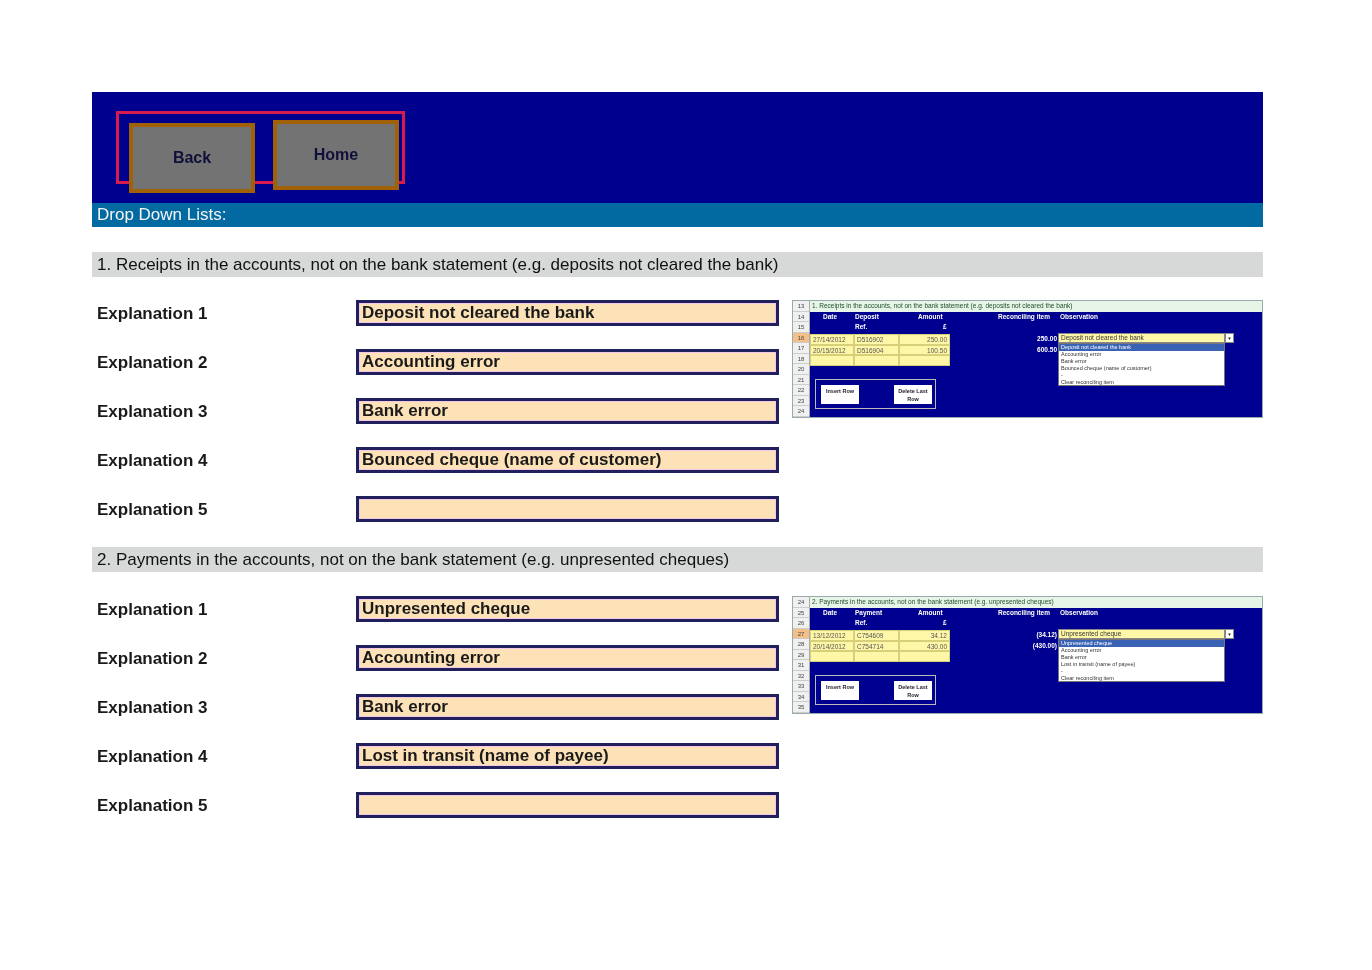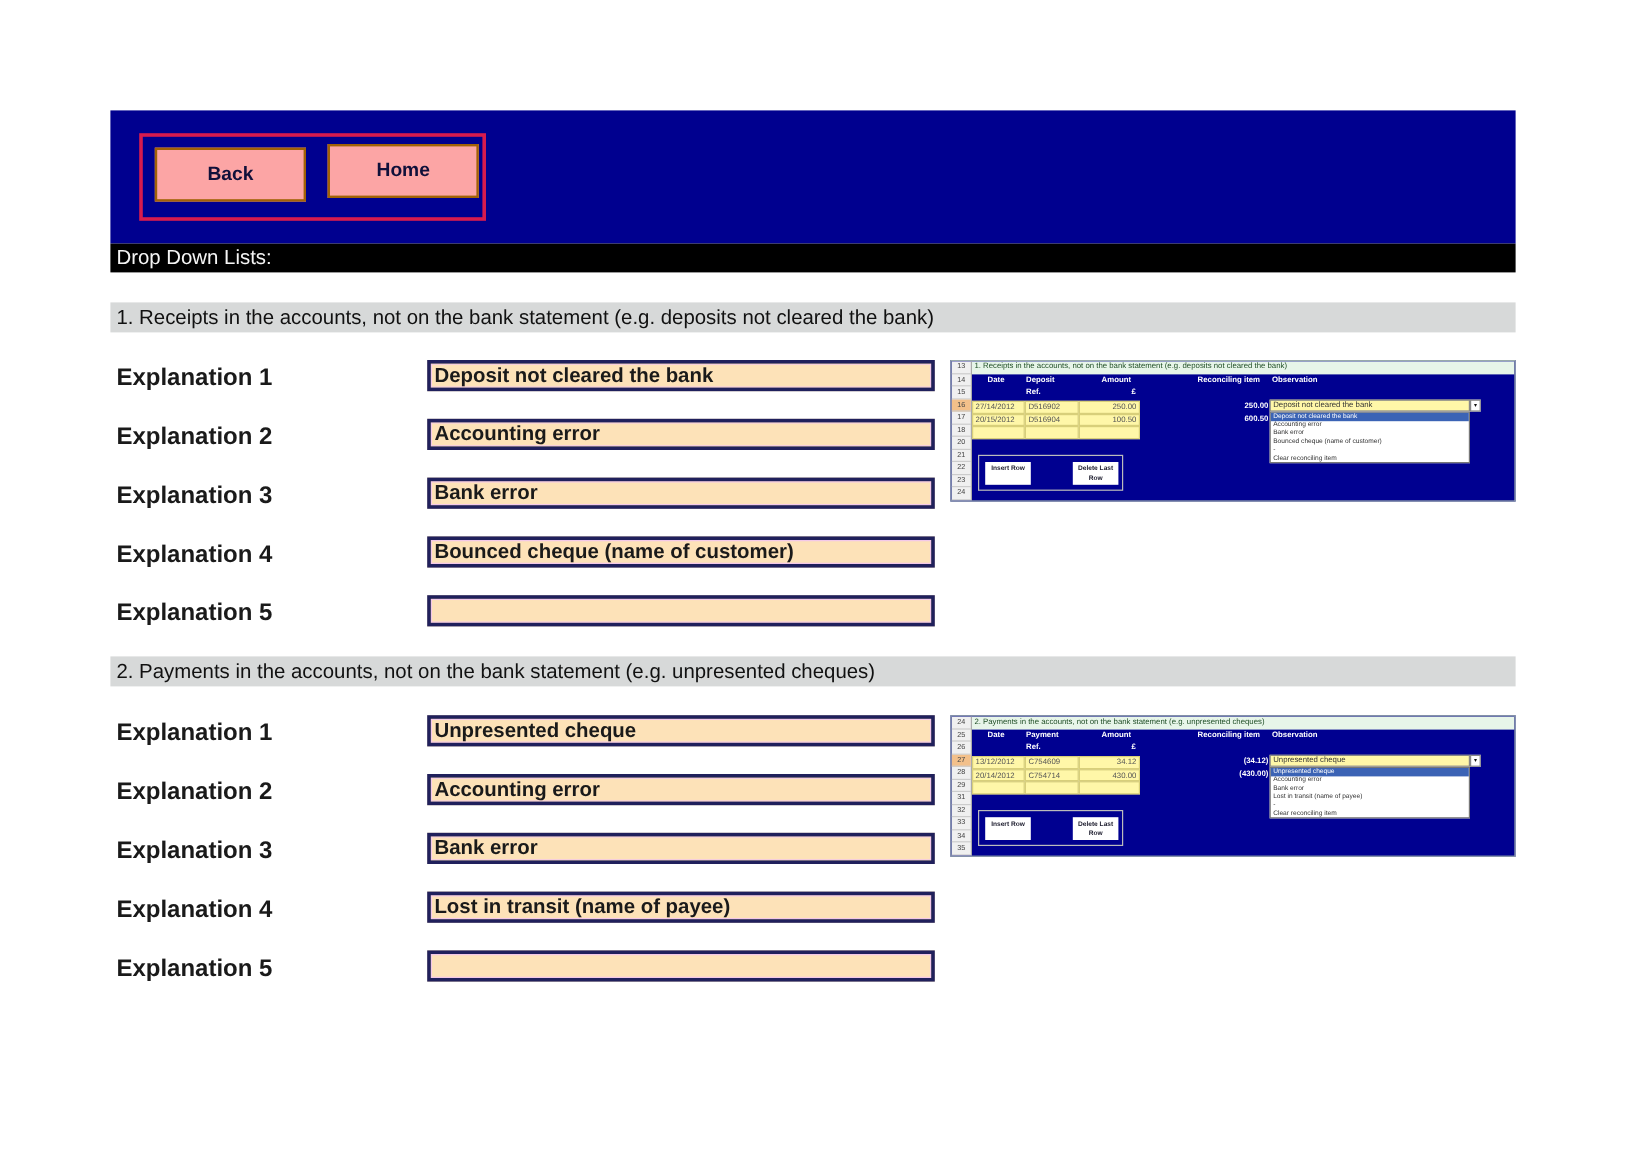--- a/index.html
+++ b/index.html
@@ -1,33 +1,33 @@
 <!DOCTYPE html>
 <html><head>
 <meta charset="utf-8">
 <style>
   * { box-sizing: border-box; margin: 0; padding: 0; }
   html, body { width: 1372px; height: 970px; background: #ffffff; overflow: hidden; }
   body { font-family: "Liberation Sans", "DejaVu Sans", sans-serif; color: #111; position: relative; }
 
   .header { position: absolute; left: 92px; top: 92px; width: 1171px; height: 111px; background: #00008f; }
   .nav-frame { position: absolute; left: 24px; top: 19px; width: 289px; height: 73px; border: 3px solid #d81b4e; }
-  .nav-btn { position: absolute; top: 8px; width: 126px; height: 45px; background: #fca5a5; border: 2px solid #a16207;
+  .nav-btn { position: absolute; top: 8px; width: 126px; height: 70px; background: #737373; border: 4px solid #a16207;
              font-weight: bold; font-size: 16px; color: #10103a; display: flex; align-items: center; justify-content: center; cursor: pointer; }
   .nav-btn.back { left: 10px; top: 9px; }
   .nav-btn.home { left: 154px; top: 6px; }
   .hint { position: absolute; left: 689px; top: 20px; color: #f2f2f2; font-size: 14px; line-height: 24px; width: 220px; }
 
-  .dd-bar { position: absolute; left: 92px; top: 203px; width: 1171px; height: 24px; background: #000000; color: #f5f5f5;
+  .dd-bar { position: absolute; left: 92px; top: 203px; width: 1171px; height: 24px; background: #0369a1; color: #f5f5f5;
             font-size: 17px; padding-left: 5px; line-height: 24px; }
 
   .section-bar { position: absolute; left: 92px; width: 1171px; height: 25px; background: #d7d9d9; color: #111;
                  font-size: 17px; padding-left: 5px; line-height: 25px; }
 
-  .row-label { position: absolute; left: 97px; font-size: 20px; font-weight: bold; color: #1a1a1a; }
+  .row-label { position: absolute; left: 97px; font-size: 17px; font-weight: bold; color: #1a1a1a; }
   .row-field { position: absolute; left: 356px; width: 423px; height: 26px; background: #fde2b8; border: 3px solid #20205c;
                box-shadow: inset 0 0 0 1px #f3c8e8; font-size: 17px; font-weight: bold; color: #1a1a1a; padding-left: 3px; line-height: 20px;
                white-space: nowrap; overflow: hidden; }
 
   
   .thumb { position: absolute; left: 792px; width: 471px; height: 118px; background: #000090; border: 1px solid #9aa; overflow: hidden; font-size: 7px; }
   .thumb .rownums { position: absolute; left: 0; top: 0; width: 17px; height: 100%; background: #f0f0f0; border-right: 1px solid #aaa; }
   .thumb .rownum { height: 10.5px; line-height: 10.5px; text-align: center; color: #444; font-size: 6px; border-bottom: 1px solid #ccc; }
   .thumb .rownum.sel { background: #f3c08a; }
   .thumb .title { position: absolute; left: 17px; top: 0; right: 0; height: 10.5px; background: #e7f5e9; color: #1e4d25; font-size: 6.5px; line-height: 10.5px; padding-left: 2px; white-space: nowrap; overflow: hidden; }

